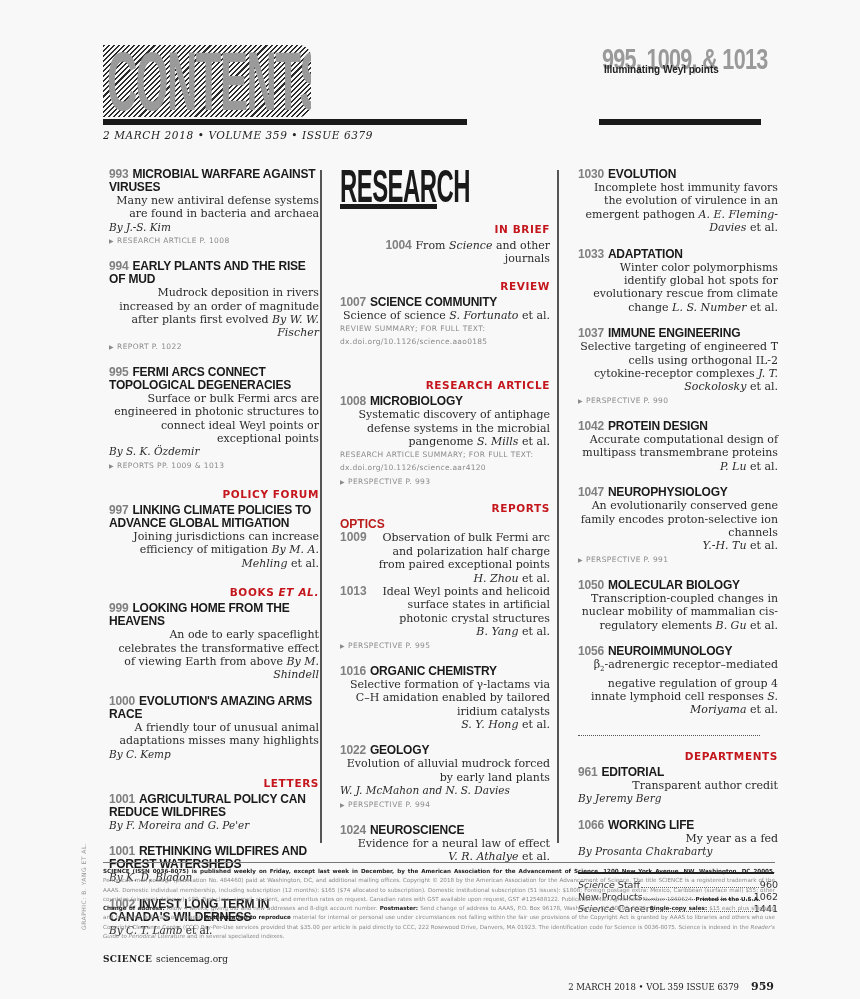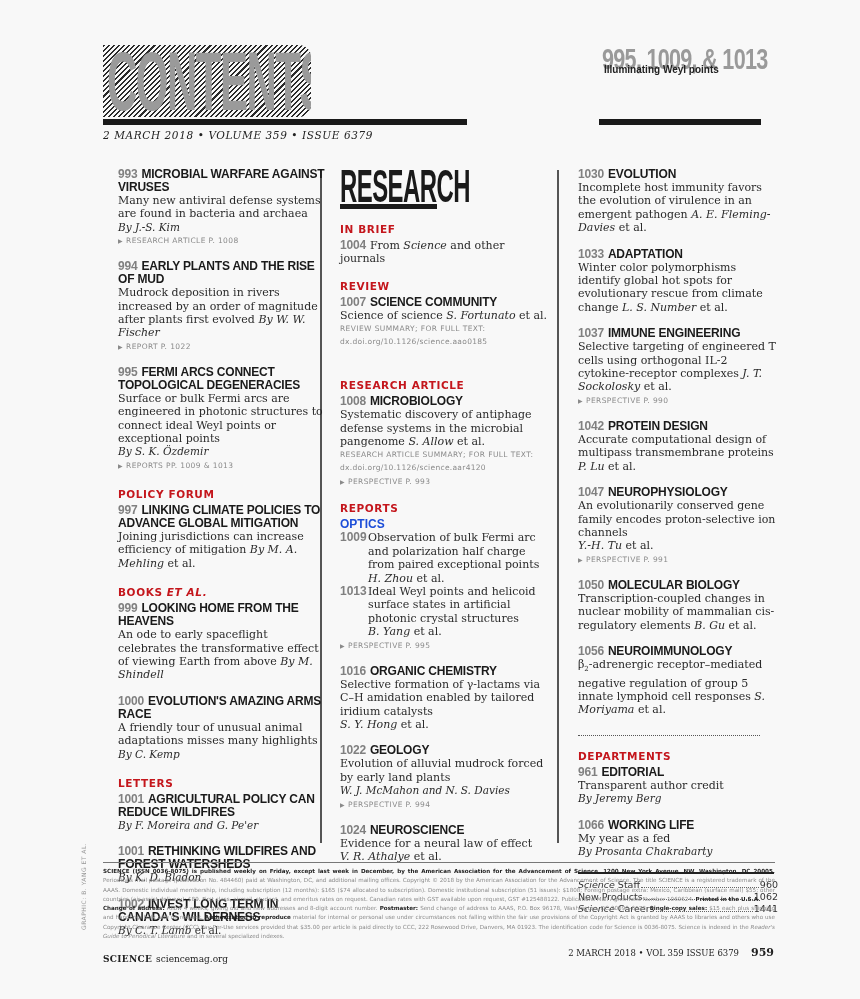--- a/index.html
+++ b/index.html
@@ -36,52 +36,52 @@
     transform: scaleX(0.72); transform-origin: left top; white-space: nowrap;
   }
   .feature-caption {
     left: 604px; top: 64px; font-family: "Liberation Sans", sans-serif; font-size: 10px;
     font-weight: bold; color: #222;
   }
   .feature-rule { left: 599px; top: 119px; width: 162px; height: 6px; background: #1a1a1a; }
 
   
   .col { position: absolute; top: 168px; }
-  .col1 { left: 118px; width: 210px; }
+  .col1 { left: 109px; width: 210px; }
   .col2 { left: 340px; width: 210px; }
   .col3 { left: 578px; width: 200px; }
   .vline { position: absolute; width: 1.5px; background: #555; }
 
   .entry { margin-bottom: 13px; }
   .title-line {
     font-family: "Liberation Sans", sans-serif; font-weight: bold; font-size: 12px;
     line-height: 13px; text-transform: uppercase; letter-spacing: -0.2px;
   }
   .pg { color: #808080; margin-right: 4px; }
   .ttl { color: #1a1a1a; }
-  .desc { font-size: 11px; line-height: 13.4px; color: #2a2a2a; }
+  .desc { font-size: 11px; line-height: 13.4px; color: #2a2a2a; text-align: right; }
   .auth { font-style: italic; font-size: 10.5px; line-height: 13.4px; color: #2a2a2a; }
   .etal { font-style: normal; }
   .xref {
     font-family: "DejaVu Sans", sans-serif; font-size: 7.5px; color: #8a8a8a;
     letter-spacing: 0.4px; line-height: 13px; text-transform: uppercase;
   }
   .xref .tri { font-size: 6px; margin-right: 3px; }
   .doi { font-family: "DejaVu Sans", sans-serif; font-size: 7.5px; color: #8a8a8a; line-height: 14px; letter-spacing: 0.3px; }
   .section-red {
     font-family: "DejaVu Sans", sans-serif; font-weight: bold; font-size: 10.5px;
-    color: #c4161c; letter-spacing: 0.6px; margin: 5px 0 4px; text-transform: uppercase;
+    color: #c4161c; letter-spacing: 0.6px; margin: 5px 0 4px; text-transform: uppercase; text-align: right;
   }
   .research-head {
     font-family: "Liberation Sans", sans-serif; font-weight: bold; font-size: 46px;
     color: #1a1a1a; transform: scaleX(0.52); transform-origin: left top;
     white-space: nowrap; line-height: 40px; height: 38px; letter-spacing: -1px;
   }
   .research-rule { width: 97px; height: 5px; background: #1a1a1a; margin: 0 0 14px; }
-  .sub-head { font-family: "Liberation Sans", sans-serif; font-weight: bold; font-size: 12px; color: #1d4ed8; line-height: 13px; }
+  .sub-head { font-family: "Liberation Sans", sans-serif; font-weight: bold; font-size: 12px; color: #b91c1c; line-height: 13px; }
   .rep-item { display: flex; }
   .rep-item .pg { font-family: "Liberation Sans", sans-serif; font-weight: bold; font-size: 12px; width: 28px; flex: none; margin: 0; line-height: 13.4px; }
   .rep-item .body { flex: 1; }
 
   .dotted { border-top: 1px dotted #555; margin: 18px 0 14px; width: 182px; }
   .misc-rule { width: 196px; height: 2px; background: #222; margin: 14px 0 5px; }
   .misc-row { display: flex; font-family: "DejaVu Sans", sans-serif; font-size: 9.5px; color: #333; line-height: 12px; }
   .misc-row .lbl { white-space: nowrap; }
   .misc-row .lbl i { font-style: italic; }
   .misc-row .dots { flex: 1; border-bottom: 1px dotted #666; margin: 0 1px 3px; }
@@ -92,21 +92,21 @@
     transform: rotate(-90deg); transform-origin: left top; letter-spacing: 0.5px; white-space: nowrap;
   }
   .footer-rule { left: 103px; top: 862px; width: 672px; height: 1px; background: #777; }
   .fineprint {
     left: 103px; top: 867px; width: 672px; font-family: "DejaVu Sans", sans-serif;
     font-size: 5.6px; line-height: 9.3px; color: #8a8a8a; text-align: justify;
   }
   .fineprint b { color: #222; }
   .bottom-left { left: 103px; top: 954px; font-size: 9px; color: #222; }
   .bottom-left b { letter-spacing: 0.3px; margin-right: 4px; }
-  .bottom-right { right: 86px; top: 946px; font-size: 8.5px; color: #222; text-align: center; }
+  .bottom-right { right: 86px; top: 980px; font-size: 8.5px; color: #222; text-align: center; }
   .bottom-right b { font-size: 11px; margin-left: 12px; }
 </style>
 </head>
 <body>
 
 <div class="abs contents-logo">
   <span>CONTENTS</span>
 </div>
 <div class="abs header-rule"></div>
 <div class="abs issue-line">2 MARCH 2018 • VOLUME 359 • ISSUE 6379</div>
@@ -181,21 +181,21 @@
   <div class="entry">
     <div class="title-line"><span class="pg">1007</span><span class="ttl">SCIENCE COMMUNITY</span></div>
     <div class="desc"><span>Science of science</span> <i>S. Fortunato</i> <span>et al.</span></div>
     <div class="xref">REVIEW SUMMARY; FOR FULL TEXT:</div>
     <div class="doi">dx.doi.org/10.1126/science.aao0185</div>
   </div>
 
   <div class="section-red" style="margin-top:30px">RESEARCH ARTICLE</div>
   <div class="entry">
     <div class="title-line"><span class="pg">1008</span><span class="ttl">MICROBIOLOGY</span></div>
-    <div class="desc"><span>Systematic discovery of antiphage defense systems in the microbial pangenome</span> <i>S. Allow</i> <span>et al.</span></div>
+    <div class="desc"><span>Systematic discovery of antiphage defense systems in the microbial pangenome</span> <i>S. Mills</i> <span>et al.</span></div>
     <div class="xref">RESEARCH ARTICLE SUMMARY; FOR FULL TEXT:</div>
     <div class="doi">dx.doi.org/10.1126/science.aar4120</div>
     <div class="xref"><span class="tri">▶</span><span>PERSPECTIVE P. 993</span></div>
   </div>
 
   <div class="section-red" style="margin-top:14px">REPORTS</div>
   <div class="sub-head">OPTICS</div>
   <div class="rep-item">
     <span class="pg">1009</span>
     <div class="body desc"><span>Observation of bulk Fermi arc and polarization half charge from paired exceptional points</span><br><i>H. Zhou</i> <span>et al.</span></div>
@@ -248,21 +248,21 @@
     <div class="desc">An evolutionarily conserved gene family encodes proton-selective ion channels</div>
     <div class="desc"><i>Y.-H. Tu</i> <span>et al.</span></div>
     <div class="xref"><span class="tri">▶</span><span>PERSPECTIVE P. 991</span></div>
   </div>
   <div class="entry">
     <div class="title-line"><span class="pg">1050</span><span class="ttl">MOLECULAR BIOLOGY</span></div>
     <div class="desc"><span>Transcription-coupled changes in nuclear mobility of mammalian cis-regulatory elements</span> <i>B. Gu</i> <span>et al.</span></div>
   </div>
   <div class="entry">
     <div class="title-line"><span class="pg">1056</span><span class="ttl">NEUROIMMUNOLOGY</span></div>
-    <div class="desc"><span>β</span><sub style="font-size:7px">2</sub><span>-adrenergic receptor–mediated negative regulation of group 5 innate lymphoid cell responses</span> <i>S. Moriyama</i> <span>et al.</span></div>
+    <div class="desc"><span>β</span><sub style="font-size:7px">2</sub><span>-adrenergic receptor–mediated negative regulation of group 4 innate lymphoid cell responses</span> <i>S. Moriyama</i> <span>et al.</span></div>
   </div>
 
   <div class="dotted"></div>
   <div class="section-red">DEPARTMENTS</div>
   <div class="entry">
     <div class="title-line"><span class="pg">961</span><span class="ttl">EDITORIAL</span></div>
     <div class="desc">Transparent author credit</div>
     <div class="auth">By Jeremy Berg</div>
   </div>
   <div class="entry">

